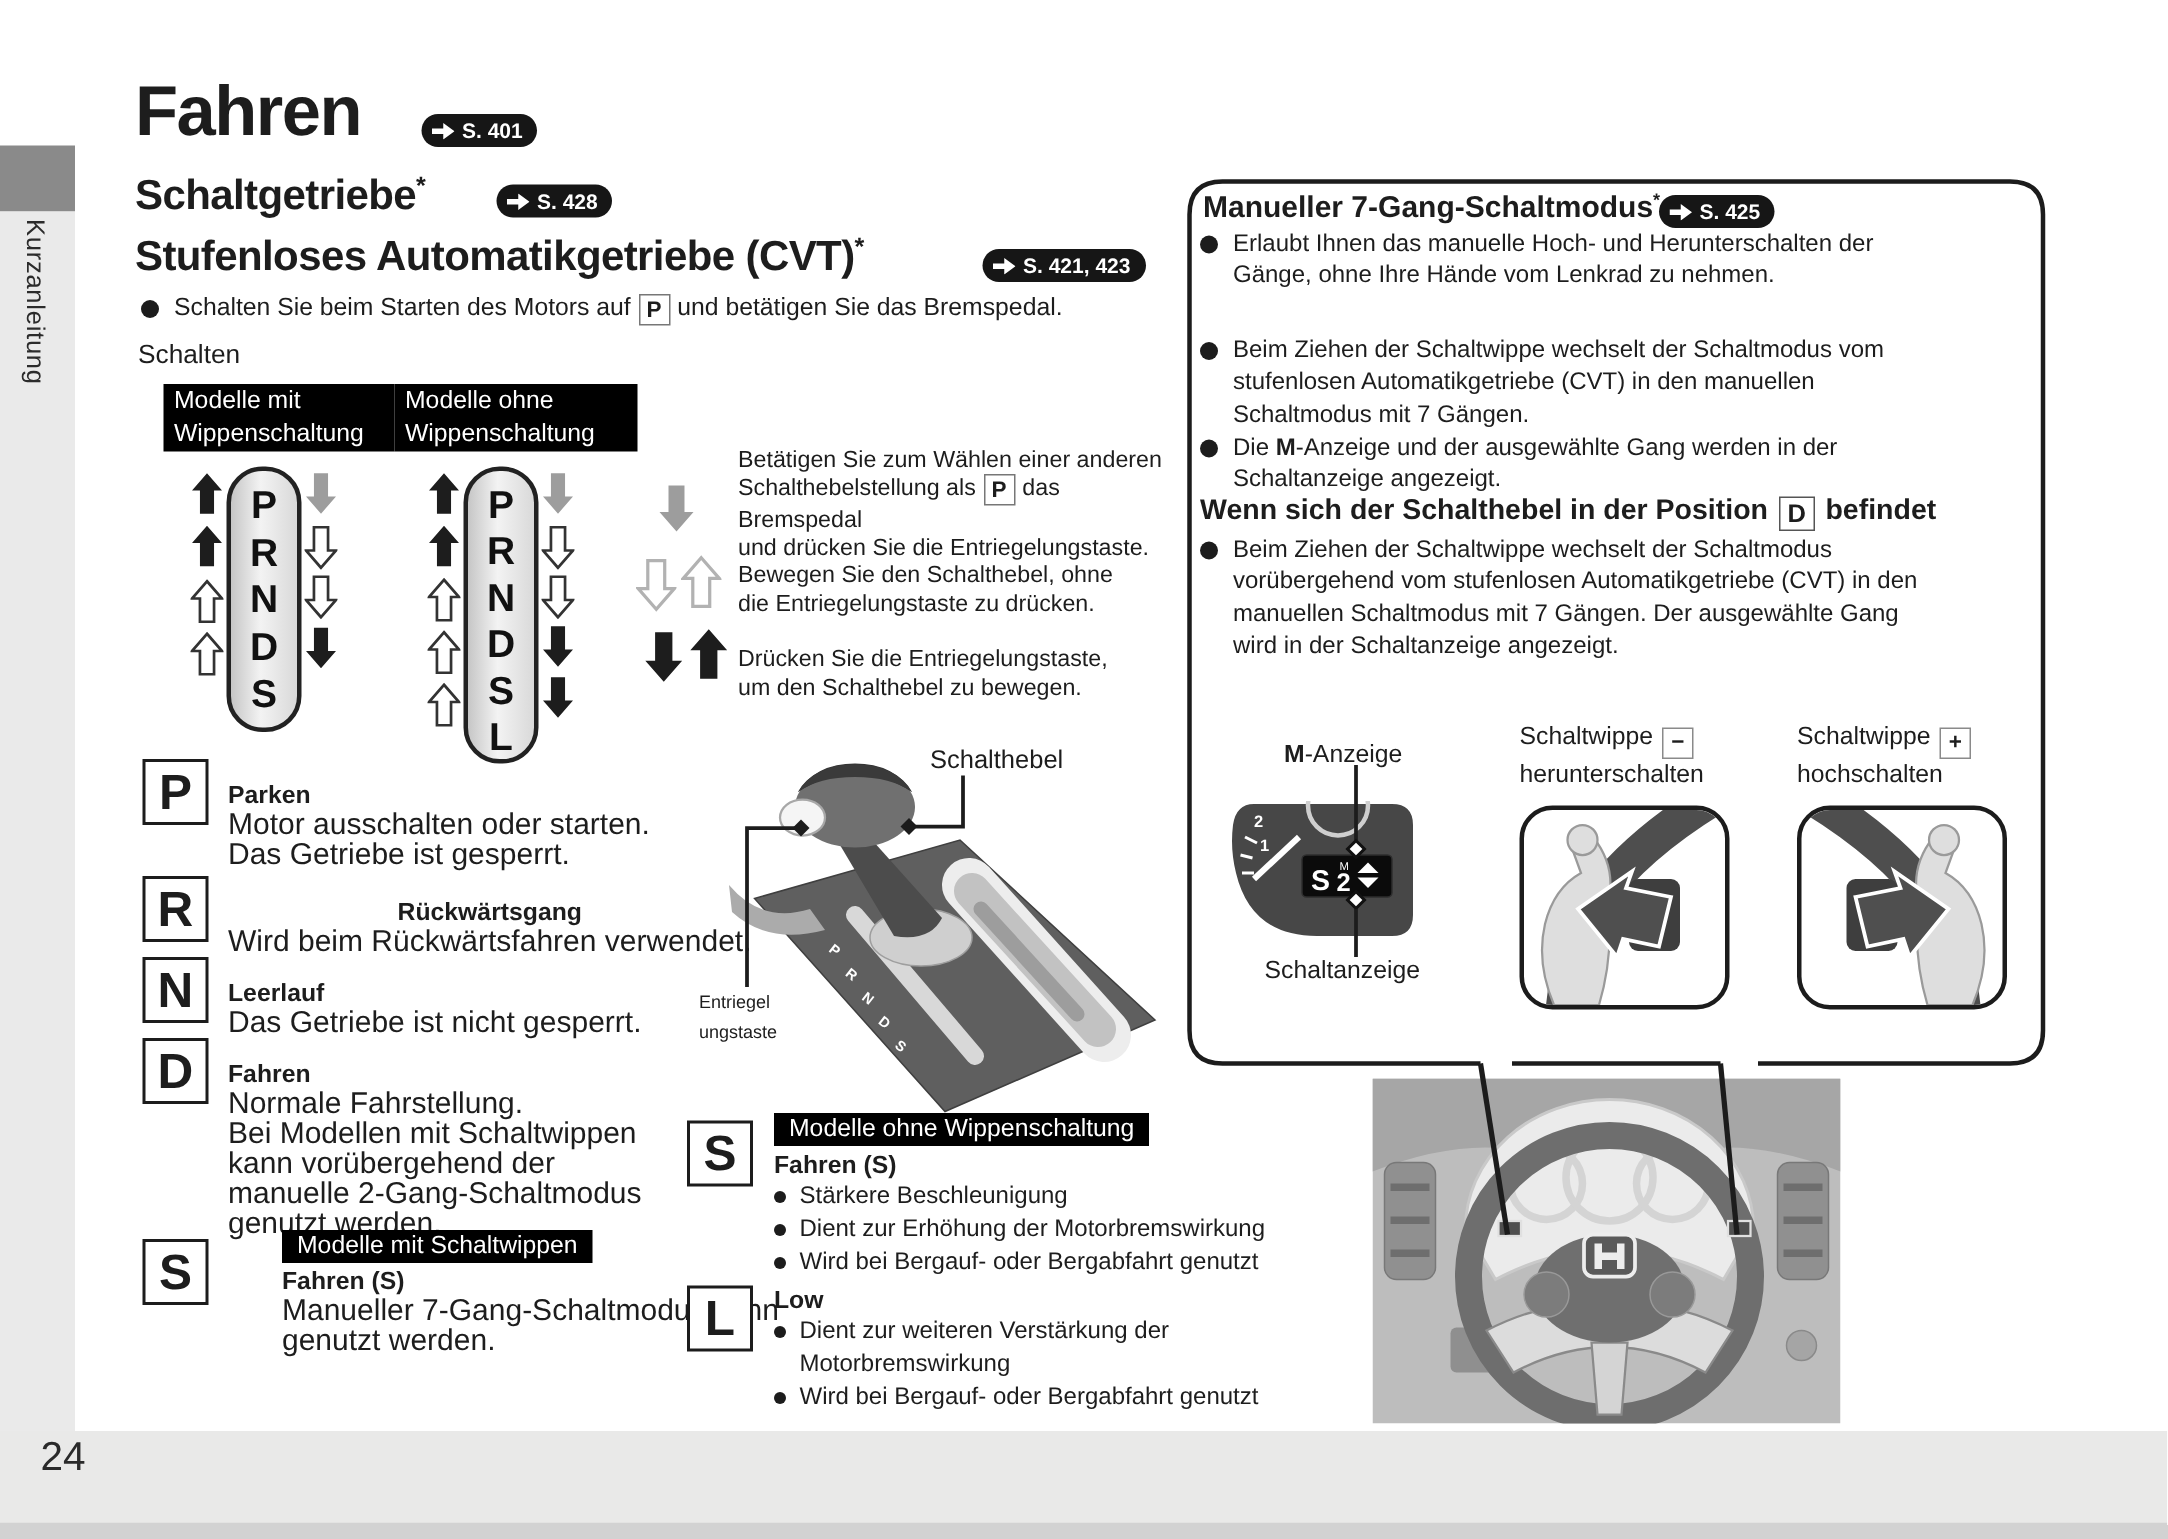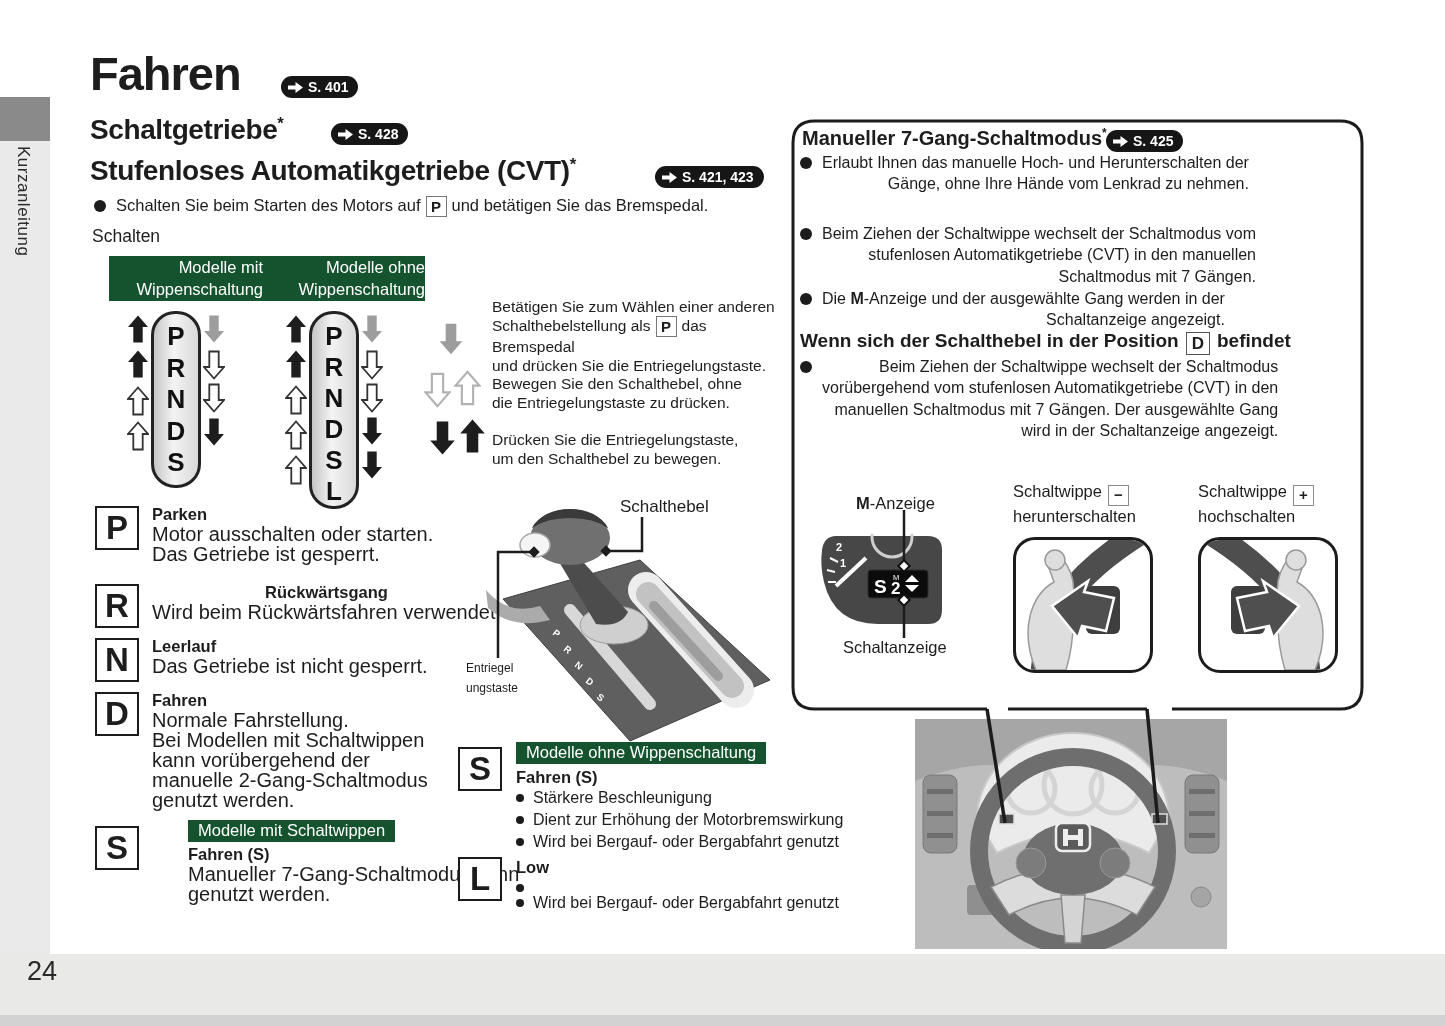--- a/index.html
+++ b/index.html
@@ -14,49 +14,49 @@
   
   .title{left:90px;top:46px;font-size:47px;font-weight:700;letter-spacing:-1px;}
   .h2{font-size:28px;font-weight:700;letter-spacing:-.4px;}
   sup{font-size:60%;}
   .pref{position:absolute;display:inline-flex;align-items:center;background:#161616;color:#fff;
         border-radius:12px;height:22px;padding:0 10px 0 7px;font-size:14px;font-weight:700;white-space:nowrap;}
   .pref svg{margin-right:5px;display:block;}
   
   .brow{position:absolute;display:flex;gap:10px;}
   .bdot{width:12px;height:12px;border-radius:50%;background:#1c1c1c;margin-top:5px;flex:none;}
-  .btext{font-size:16px;line-height:21.3px;text-align:right;}
+  .btext{font-size:16px;line-height:21.3px;}
   .sdot{width:8px;height:8px;border-radius:50%;background:#1c1c1c;margin-top:7px;flex:none;}
   
   .key{display:inline-block;border:1.6px solid #777;padding:0 4.5px;margin:0 5px;font-weight:700;
        font-size:15px;line-height:19px;vertical-align:-1px;background:#fff;}
   .keyb{display:inline-block;border:1.8px solid #555;padding:0 5px;margin:0 7px;font-weight:700;
         font-size:17px;line-height:21px;vertical-align:-2px;background:#fff;}
   .pmkey{display:inline-block;border:1.6px solid #8a8a8a;width:19px;height:19px;text-align:center;
          font-weight:700;font-size:15px;line-height:17px;vertical-align:-3px;margin-left:6px;}
   
-  .gray{background:#14532d;color:#fff;text-align:right;}
+  .gray{background:#000000;color:#fff;}
   .ghead{font-size:16.5px;line-height:21.5px;padding:1px 0 0 7px;}
   .gbadge{display:inline-block;font-size:16.5px;padding:1px 10px 2px 10px;}
   
   .gate{border:3px solid #222;border-radius:24px;background:linear-gradient(90deg,#c6c6c6,#f3f3f3 45%,#d9d9d9);
         display:flex;flex-direction:column;justify-content:space-between;align-items:center;
         padding:7px 0;font-size:26px;font-weight:700;color:#111;}
   
   .ar{position:absolute;}
   .ar svg{display:block;}
   .ar.down svg{transform:rotate(180deg);}
   .ar.s path{fill:#1d1d1d;}
   .ar.g path{fill:#9d9d9d;}
   .ar.o path{fill:#fff;stroke:#333;stroke-width:1.8;}
   .ar.ol path{fill:#fff;stroke:#b2b2b2;stroke-width:1.8;}
   
   .lbox{width:44px;height:44px;border:2.5px solid #1c1c1c;background:#fff;display:flex;align-items:center;
         justify-content:center;font-size:33px;font-weight:700;box-sizing:border-box;}
-  .gtitle{font-size:16.5px;font-weight:700;line-height:20px;}
+  .gtitle{font-size:16.5px;font-weight:700;line-height:20px;margin-top:16px;}
   .gdesc{font-size:20px;line-height:20px;}
   .note{font-size:15.5px;line-height:19.2px;}
   .panel-bold{font-size:19px;font-weight:700;}
   .plabel{font-size:16.5px;line-height:20px;}
   .mid-item .gtitle{margin-top:3px;}
   .mbrow{display:flex;gap:9px;}
   .mbtext{font-size:16px;line-height:22px;}
   
   .footer{left:0;top:954px;width:1445px;height:61px;background:#e9e9e8;}
   .footer2{left:0;top:1015px;width:1445px;height:11px;background:#d2d2d2;}
@@ -337,20 +337,22 @@
         <span class="sdot"></span>
         <span class="mbtext pl">Wird bei Bergauf- oder Bergabfahrt genutzt</span>
       </div>
   </div>
 
   <div class="abs lbox" style="left:458px;top:857px;">L</div>
   <div class="abs mid-item" style="left:516px;top:854px;">
     <div class="gtitle">Low</div>
     <div class="mbrow">
         <span class="sdot"></span>
+        <span class="mbtext pl">Dient zur weiteren Verstärkung der
+Motorbremswirkung</span>
       </div>
     <div class="mbrow">
         <span class="sdot"></span>
         <span class="mbtext pl">Wird bei Bergauf- oder Bergabfahrt genutzt</span>
       </div>
   </div>
 
   <svg class="abs" style="left:915px;top:719px;" width="312" height="230" viewBox="0 0 312 230">
     <rect width="312" height="230" fill="#bdbdbd"></rect>
     <path d="M0,0 H312 V62 Q250,38 205,50 Q156,22 107,50 Q62,38 0,62 Z" fill="#a6a6a6"></path>

